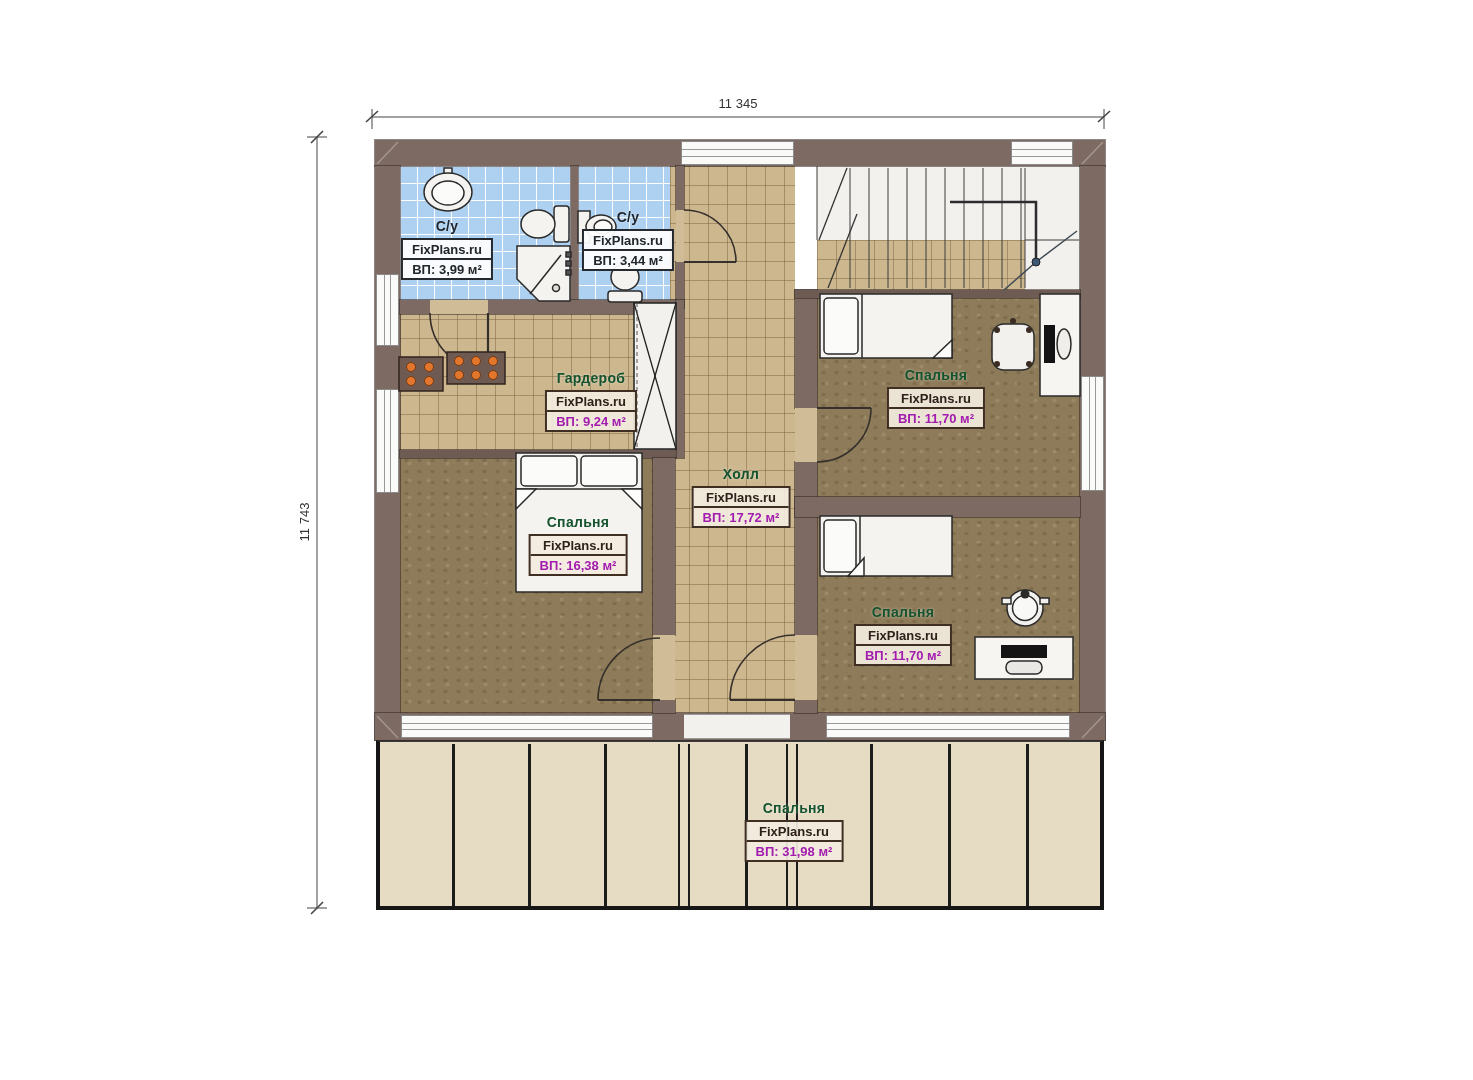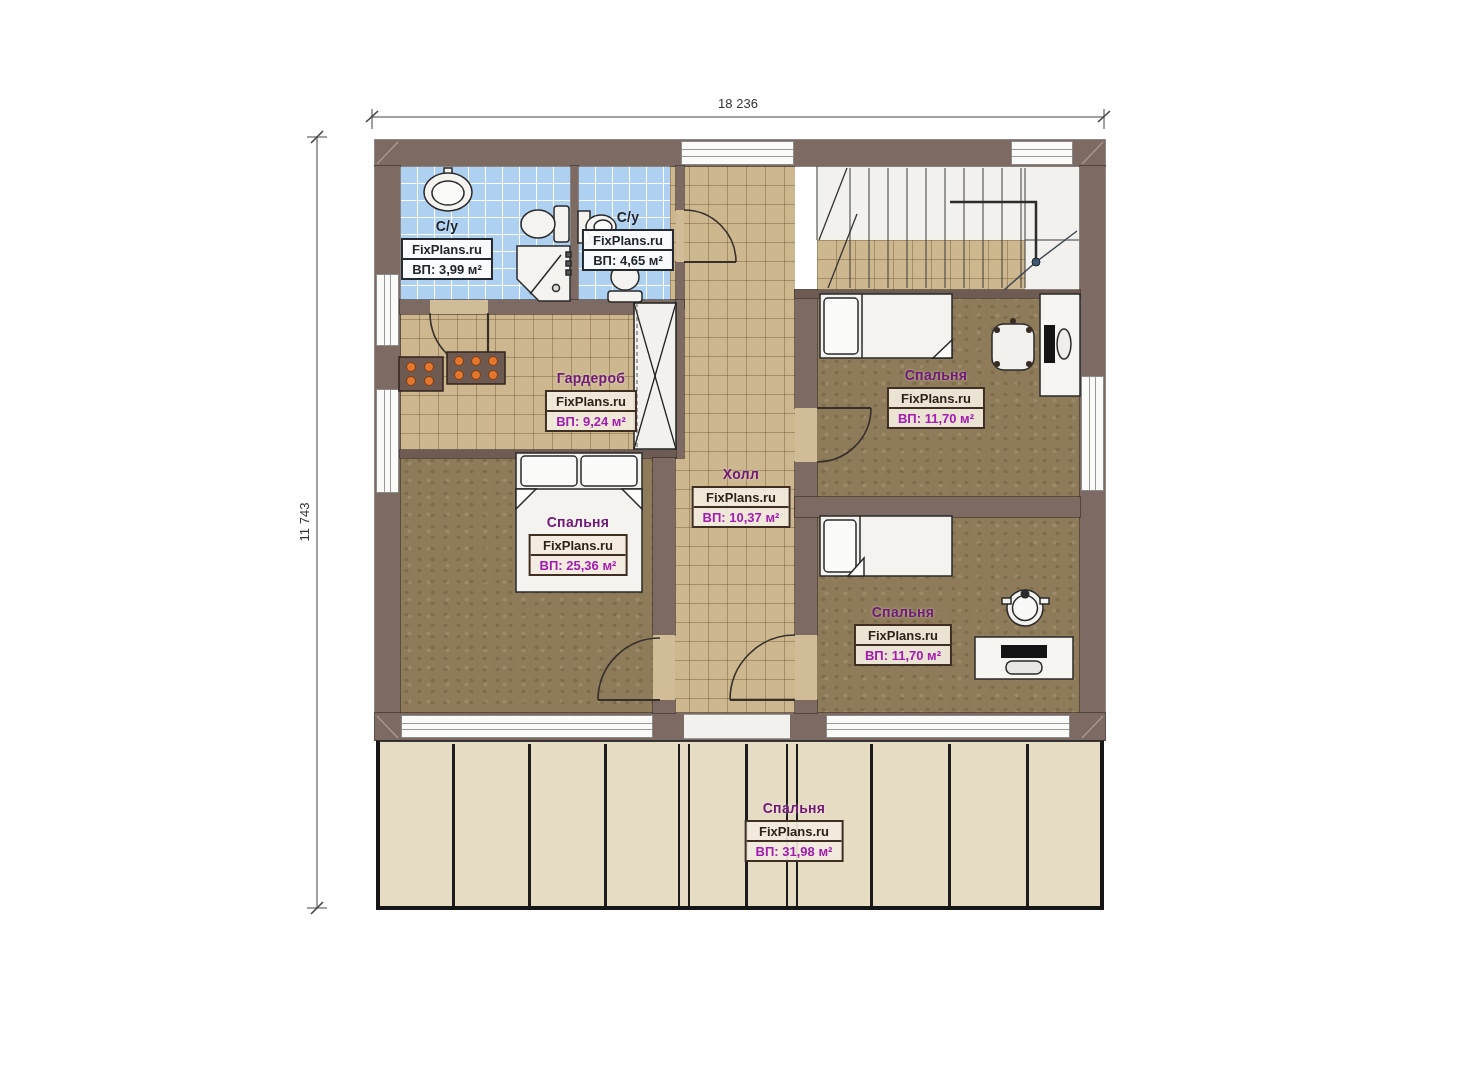--- a/index.html
+++ b/index.html
@@ -25,21 +25,21 @@
     background-image:linear-gradient(to bottom,transparent 32%,#999 32%,#999 37%,transparent 37%,
       transparent 63%,#999 63%,#999 68%,transparent 68%);}
   .window-v{position:absolute;background:#fafaf8;box-shadow:0 0 0 1px #8a8a8a;
     background-image:linear-gradient(to right,transparent 32%,#999 32%,#999 37%,transparent 37%,
       transparent 63%,#999 63%,#999 68%,transparent 68%);}
   .balcony{position:absolute;background:#e6dbc3;border:4px solid #161616;border-top:2px solid #3a3a3a;}
   .bsep{position:absolute;top:744px;height:162px;width:3px;background:#1c1c1c;}
   .bsep-double{position:absolute;top:744px;height:162px;width:8px;background:#e6dbc3;
     border-left:2px solid #1c1c1c;border-right:2px solid #1c1c1c;}
   .lbl{position:absolute;transform:translateX(-50%);text-align:center;z-index:30;}
-  .rname{font-weight:bold;font-size:14px;color:#701a75;margin-bottom:4px;letter-spacing:.3px;
+  .rname{font-weight:bold;font-size:14px;color:#14532d;margin-bottom:4px;letter-spacing:.3px;
     text-shadow:0 0 3px rgba(255,255,255,.5);}
   .lbox{display:inline-block;border:2px solid #3f2f23;background:rgba(243,236,222,.92);}
   .lbox .r1{padding:2px 9px 1px;border-bottom:2px solid #3f2f23;font-weight:bold;font-size:13px;color:#2e211a;white-space:nowrap;}
   .lbox .r2{padding:2px 9px 1px;font-weight:bold;font-size:13px;color:#a21caf;white-space:nowrap;}
   .lbl.bath .rname{color:#1d242b;}
   .lbl.bath .lbox{border-color:#23292e;background:rgba(252,252,253,.95);}
   .lbl.bath .lbox .r1{border-color:#23292e;color:#20262b;}
   .lbl.bath .lbox .r2{color:#20262b;}
   .dim{position:absolute;font-size:13px;color:#333;background:#fff;padding:0 5px;z-index:40;}
   .dim-top{transform:translateX(-50%);}
@@ -257,62 +257,62 @@
     <div class="rname">С/у</div>
     <div class="lbox">
       <div class="r1">FixPlans.ru</div>
       <div class="r2">ВП: 3,99 м²</div>
     </div>
   </div>
   <div class="lbl bath" style="left:628px;top:209px">
     <div class="rname">С/у</div>
     <div class="lbox">
       <div class="r1">FixPlans.ru</div>
-      <div class="r2">ВП: 4,65 м²</div>
+      <div class="r2">ВП: 3,44 м²</div>
     </div>
   </div>
   <div class="lbl" style="left:591px;top:370px">
     <div class="rname">Гардероб</div>
     <div class="lbox">
       <div class="r1">FixPlans.ru</div>
       <div class="r2">ВП: 9,24 м²</div>
     </div>
   </div>
   <div class="lbl" style="left:741px;top:466px">
     <div class="rname">Холл</div>
     <div class="lbox">
       <div class="r1">FixPlans.ru</div>
-      <div class="r2">ВП: 10,37 м²</div>
+      <div class="r2">ВП: 17,72 м²</div>
     </div>
   </div>
   <div class="lbl" style="left:936px;top:367px">
     <div class="rname">Спальня</div>
     <div class="lbox">
       <div class="r1">FixPlans.ru</div>
       <div class="r2">ВП: 11,70 м²</div>
     </div>
   </div>
   <div class="lbl" style="left:578px;top:514px">
     <div class="rname">Спальня</div>
     <div class="lbox">
       <div class="r1">FixPlans.ru</div>
-      <div class="r2">ВП: 25,36 м²</div>
+      <div class="r2">ВП: 16,38 м²</div>
     </div>
   </div>
   <div class="lbl" style="left:903px;top:604px">
     <div class="rname">Спальня</div>
     <div class="lbox">
       <div class="r1">FixPlans.ru</div>
       <div class="r2">ВП: 11,70 м²</div>
     </div>
   </div>
   <div class="lbl" style="left:794px;top:800px">
     <div class="rname">Спальня</div>
     <div class="lbox">
       <div class="r1">FixPlans.ru</div>
       <div class="r2">ВП: 31,98 м²</div>
     </div>
   </div>
 
-  <div class="dim dim-top" style="left:738px;top:96px">18 236</div>
+  <div class="dim dim-top" style="left:738px;top:96px">11 345</div>
   <div class="dim dim-left" style="left:304px;top:522px">11 743</div>
 
 </div>
 
 </body></html>

